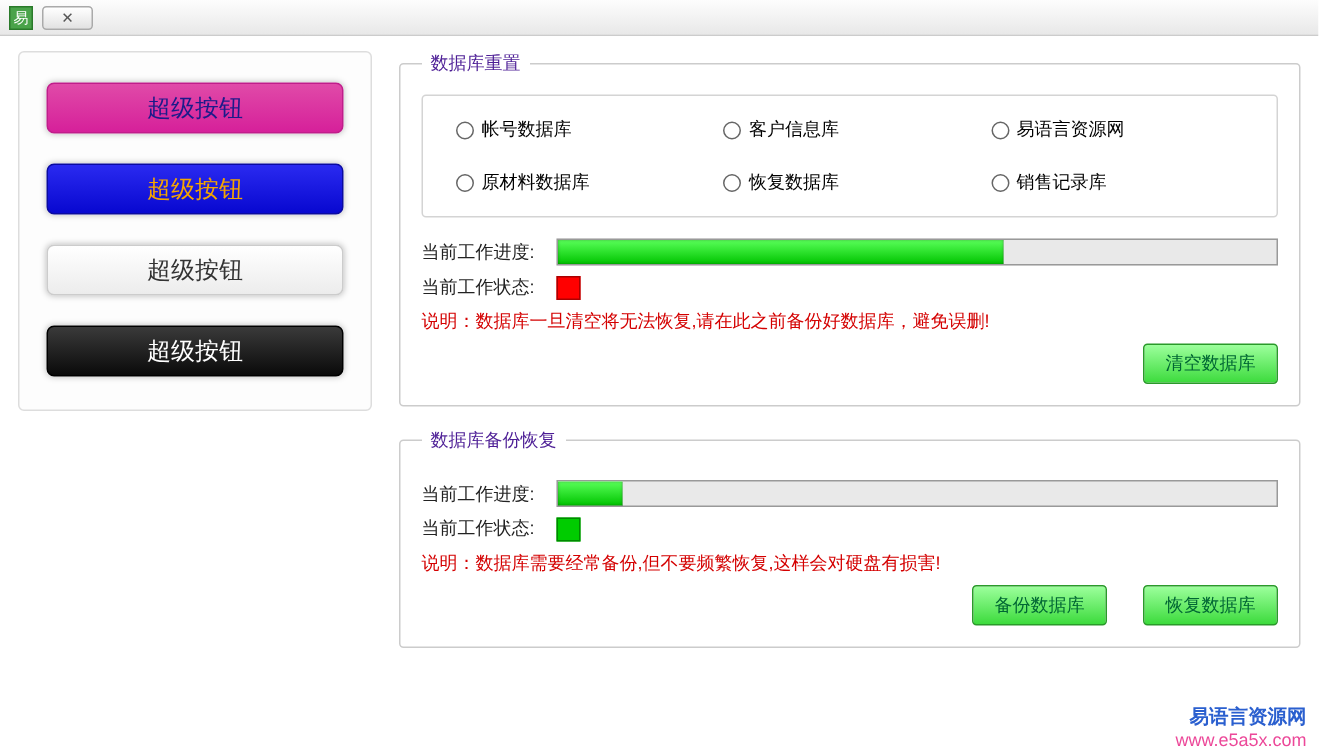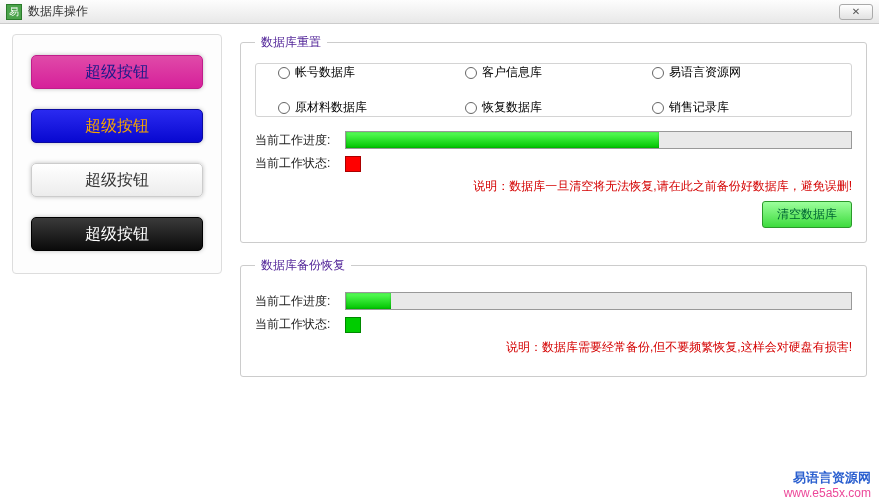--- a/index.html
+++ b/index.html
@@ -5,58 +5,57 @@
 * { margin: 0; padding: 0; box-sizing: border-box; }
 body { font-family: "Microsoft YaHei", SimSun, sans-serif; font-size: 12px; background: #fff; width: 879px; height: 504px; overflow: hidden; position: relative; }
 
 .titlebar { height: 24px; background: linear-gradient(#fdfdfd,#e8e8e8); border-bottom: 1px solid #ccc; display: flex; align-items: center; padding: 0 6px; }
 .titlebar .app-icon { width: 16px; height: 16px; background: #4aa34a; border: 1px solid #2a7a2a; margin-right: 6px; display:flex; align-items:center; justify-content:center; color:#fff; font-size:10px; }
 .titlebar .title { flex: 1; color: #333; }
 .close-btn { width: 34px; height: 16px; border: 1px solid #aaa; border-radius: 3px; background: linear-gradient(#fff,#e2e2e2); display: flex; align-items: center; justify-content: center; color:#555; font-size:10px; cursor:pointer; }
 
 .content { display: flex; padding: 10px 12px; gap: 18px; height: calc(100% - 24px); }
 
-.side { width: 210px; padding: 20px 18px; border: 1px solid #ddd; border-radius: 4px; background:#fdfdfd; height: 240px; display:flex; flex-direction:column; gap:20px; }
+.side { width: 236px; padding: 20px 18px; border: 1px solid #ddd; border-radius: 4px; background:#fdfdfd; height: 240px; display:flex; flex-direction:column; gap:20px; }
 .super-btn { height: 34px; border-radius: 5px; display: flex; align-items: center; justify-content: center; font-size: 16px; box-shadow: 0 0 4px rgba(0,0,0,.25); cursor: pointer; }
 .sb-pink { background: linear-gradient(#e04aa8,#d6209a); color: #1b1b8a; border:1px solid #c01d8b; }
 .sb-blue { background: linear-gradient(#2a2af0,#0808d0); color: #f5a500; border:1px solid #0a0aa0; }
 .sb-white{ background: linear-gradient(#fff,#ececec); color: #333; border:1px solid #ccc; }
 .sb-black{ background: linear-gradient(#3a3a3a,#0a0a0a); color: #fff; border:1px solid #000; }
 
 .main { flex:1; display:flex; flex-direction:column; gap: 14px; }
 fieldset { border:1px solid #ccc; border-radius:3px; padding: 12px 14px 14px; position:relative; }
 legend { padding: 0 6px; color:#4c1d95; }
 
-.radio-grid { border:1px solid #d4d4d4; border-radius:3px; padding: 0 22px; display:grid; grid-template-columns: repeat(3,1fr); gap: 18px 10px; margin-bottom: 14px; }
+.radio-grid { border:1px solid #d4d4d4; border-radius:3px; padding: 14px 22px; display:grid; grid-template-columns: repeat(3,1fr); gap: 18px 10px; margin-bottom: 14px; }
 .radio-item { display:flex; align-items:center; gap:5px; cursor:pointer; }
 .radio-circle { width:12px; height:12px; border:1px solid #666; border-radius:50%; background:#fff; }
 
 .row { display:flex; align-items:center; margin: 6px 0; gap:8px; }
 .row-label { width: 82px; text-align:left; color:#222; }
 .progress-outer { flex:1; height:18px; border:1px solid #999; background:#e9e9e9; position:relative; }
 .progress-inner { height:100%; background: linear-gradient(#59ff59,#00c400); box-shadow: inset 0 0 2px rgba(0,0,0,.3); }
 .status-box { width:16px; height:16px; }
 .status-red { background:#f00; border:1px solid #a00; }
 .status-green { background:#0c0; border:1px solid #080; }
 
-.hint { color:#d40000; text-align:right; margin: 6px 0; font-size:12px; }
+.hint { color:#d40000; text-align:left; margin: 6px 0; font-size:12px; }
 .hint b { font-weight:normal; }
 .btn-row { text-align:center; margin-top: 6px; display:flex; justify-content:flex-end; gap:24px; }
 .green-btn { padding: 4px 14px; border:1px solid #2a9a2a; border-radius:3px; background: linear-gradient(#9cff9c,#3ddb3d); color:#063; cursor:pointer; font-size:12px; }
 
 .watermark { position:absolute; right:8px; bottom:4px; text-align:right; line-height:1.2; font-size:13px; }
 .watermark .l1 { color:#2a5fcf; font-weight:bold; }
 .watermark .l2 { color:#ec4899; font-size:12px; }
 </style>
 </head>
 <body>
 
 <div class="titlebar">
   <div class="app-icon">易</div>
-  <div class="title">数据库操作</div>
   <div class="close-btn">✕</div>
 </div>
 
 <div class="content">
   <div class="side">
     <div class="super-btn sb-pink">超级按钮</div>
     <div class="super-btn sb-blue">超级按钮</div>
     <div class="super-btn sb-white">超级按钮</div>
     <div class="super-btn sb-black">超级按钮</div>
   </div>
@@ -112,20 +111,24 @@
         <span class="row-label">当前工作进度:</span>
         <div class="progress-outer">
             <div class="progress-inner" style="width:9%"></div>
           </div>
       </div>
       <div class="row">
         <span class="row-label">当前工作状态:</span>
         <span class="status-box status-green"></span>
       </div>
       <div class="hint"><b>说明：</b><span>数据库需要经常备份,但不要频繁恢复,这样会对硬盘有损害!</span></div>
+      <div class="btn-row">
+        <button class="green-btn">备份数据库</button>
+        <button class="green-btn">恢复数据库</button>
+      </div>
     </fieldset>
   </div>
 </div>
 
 <div class="watermark">
   <div class="l1">易语言资源网</div>
   <div class="l2">www.e5a5x.com</div>
 </div>
 
 </body></html>

